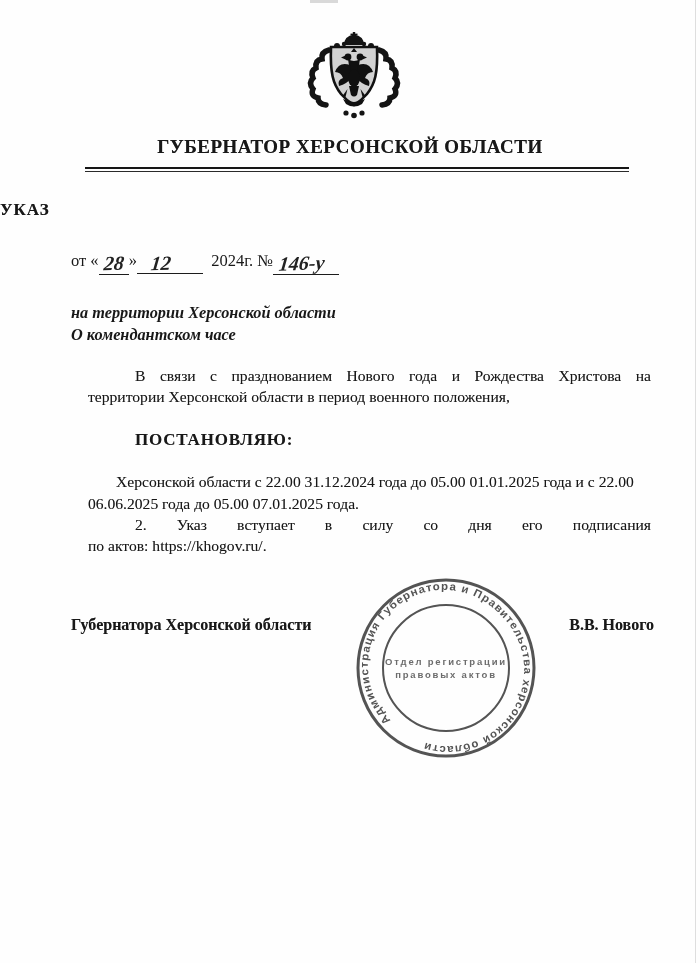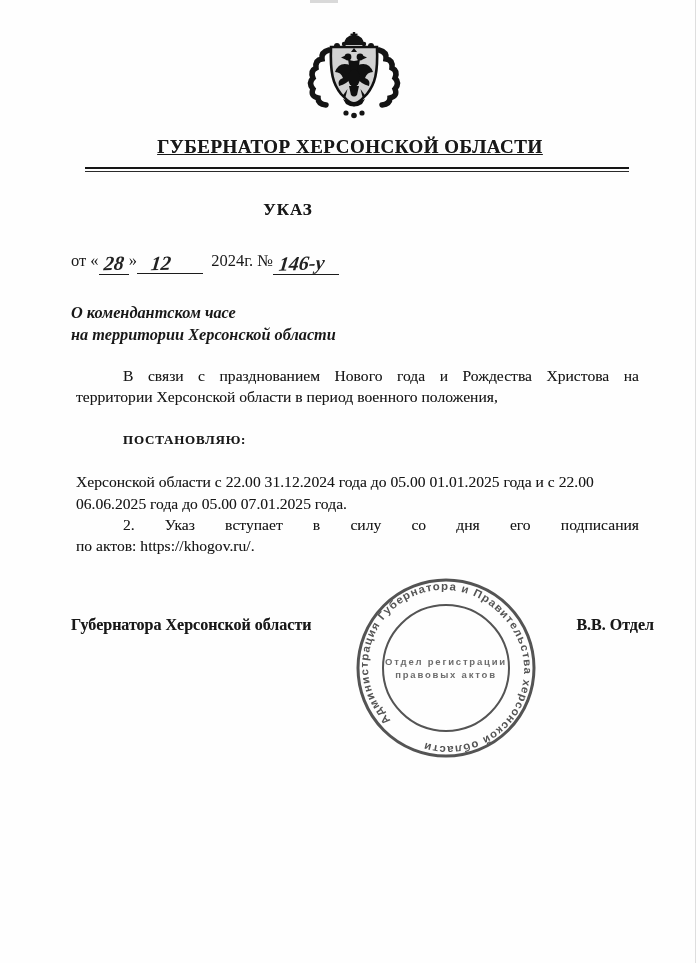--- a/index.html
+++ b/index.html
@@ -6,46 +6,46 @@
   .doc{position:relative;width:700px;height:963px;background:#fefefe;overflow:hidden;
        font-family:"Liberation Serif","DejaVu Serif",serif;color:#181818;}
   .scan-edge{position:absolute;top:0;bottom:0;right:4px;width:1px;background:#dedede;}
   .scan-smudge{position:absolute;left:310px;top:0;width:28px;height:3px;background:#c9c9c9;opacity:.7;}
 
   
   .emblem{position:absolute;left:298px;top:31px;width:112px;height:88px;filter:blur(.3px);}
 
   
   .org{position:absolute;left:0;top:136px;width:700px;text-align:center;
-       font-weight:bold;font-size:19px;letter-spacing:.5px;text-shadow:0 0 .5px rgba(0,0,0,.5);text-decoration:underline;}
+       font-weight:bold;font-size:19px;letter-spacing:.5px;text-shadow:0 0 .5px rgba(0,0,0,.5);}
   .rule{position:absolute;left:85px;top:167px;width:544px;height:5px;box-sizing:border-box;
         border-top:2.5px solid #161616;border-bottom:1.3px solid #2a2a2a;}
-  .doctype{position:absolute;left:0;top:200px;width:576px;text-align:center;
+  .doctype{position:absolute;left:0;top:200px;width:576px;
        font-weight:bold;font-size:17px;letter-spacing:1px;text-shadow:0 0 .4px rgba(0,0,0,.5);}
 
   
   .dateline{position:absolute;left:71px;top:251px;font-size:16.5px;white-space:nowrap;}
   .field{display:inline-block;border-bottom:1.6px solid #1c1c1c;height:22px;vertical-align:-4px;}
   .f-day{width:30px;text-align:center;}
   .f-month{width:66px;text-align:left;padding-left:14px;box-sizing:border-box;}
   .f-num{width:60px;text-align:left;padding-left:6px;overflow:visible;}
   .hand{display:inline-block;font-style:italic;font-weight:bold;font-size:20px;
         transform:skewX(-8deg) rotate(-2deg);color:#222;white-space:nowrap;}
 
   
   .subject{position:absolute;left:71px;top:302px;font-style:italic;font-weight:600;
            font-size:16.3px;line-height:21.5px;}
-  .body{position:absolute;left:76px;top:365px;width:563px;font-size:15.6px;line-height:21.3px;
+  .body{position:absolute;left:88px;top:365px;width:563px;font-size:15.6px;line-height:21.3px;
         text-shadow:0 0 .4px rgba(0,0,0,.35);}
   .line{min-height:21.3px;}
   .jl{text-align:justify;text-align-last:justify;}
   .ind{text-indent:47px;}
-  .nw{white-space:nowrap;}
+  .nw{white-space:nowrap;margin-left:28px;}
   .gap{height:21.3px;}
-  .resol{font-weight:bold;letter-spacing:.8px;font-size:13px;}
+  .resol{font-weight:bold;letter-spacing:.8px;font-size:17px;}
 
   
   .sig{position:absolute;left:71px;top:616px;width:583px;display:flex;
        justify-content:space-between;font-weight:bold;font-size:16px;
        text-shadow:0 0 .4px rgba(0,0,0,.4);}
 
   
   .stamp{position:absolute;left:352px;top:574px;width:188px;height:188px;
          filter:blur(.4px);opacity:.88;}
   .stamp text{font-family:"Liberation Sans","DejaVu Sans",sans-serif;}
@@ -99,39 +99,39 @@
     </g>
   </svg>
 
   <div class="org">ГУБЕРНАТОР ХЕРСОНСКОЙ ОБЛАСТИ</div>
   <div class="rule"></div>
   <div class="doctype">УКАЗ</div>
 
   <div class="dateline"><span>от «</span><span class="field f-day"><span class="hand">28</span></span><span>»</span><span class="field f-month"><span class="hand">12</span></span>&nbsp;&nbsp;<span>2024г. №</span><span class="field f-num"><span class="hand">146-у</span></span></div>
 
   <div class="subject">
+    <div class="line">на территории Херсонской области</div>
     <div class="line">О комендантском часе</div>
-    <div class="line">на территории Херсонской области</div>
   </div>
 
   <div class="body">
     <div class="line jl ind">В связи с празднованием Нового года и Рождества Христова на</div>
     <div class="line">территории Херсонской области в период военного положения,</div>
     <div class="gap"></div>
     <div class="line resol ind">ПОСТАНОВЛЯЮ:</div>
     <div class="gap"></div>
     <div class="line nw">Херсонской области с 22.00 31.12.2024 года до 05.00 01.01.2025 года и с 22.00</div>
     <div class="line">06.06.2025 года до 05.00 07.01.2025 года.</div>
     <div class="line jl ind">2. Указ вступает в силу со дня его подписания</div>
     <div class="line">по актов: https://khogov.ru/.</div>
   </div>
 
   <div class="sig">
     <span>Губернатора Херсонской области</span>
-    <span>В.В. Отдел</span>
+    <span>В.В. Нового</span>
   </div>
 
   <svg class="stamp" viewBox="0 0 188 188">
     <circle cx="94" cy="94" r="88" fill="none" stroke="#3d3d3d" stroke-width="3"></circle>
     <circle cx="94" cy="94" r="63" fill="none" stroke="#3d3d3d" stroke-width="2"></circle>
     <defs>
       <path id="ringPath" d="M40.3,147.7 A76,76 0 1,1 147.7,40.3 A76,76 0 1,1 40.3,147.7" fill="none"></path>
     </defs>
     <text font-size="11" font-weight="bold" fill="#3d3d3d" letter-spacing="1">
       <textPath href="#ringPath" startOffset="2" textLength="448" lengthAdjust="spacingAndGlyphs">Администрация Губернатора и Правительства херсонской области</textPath>

